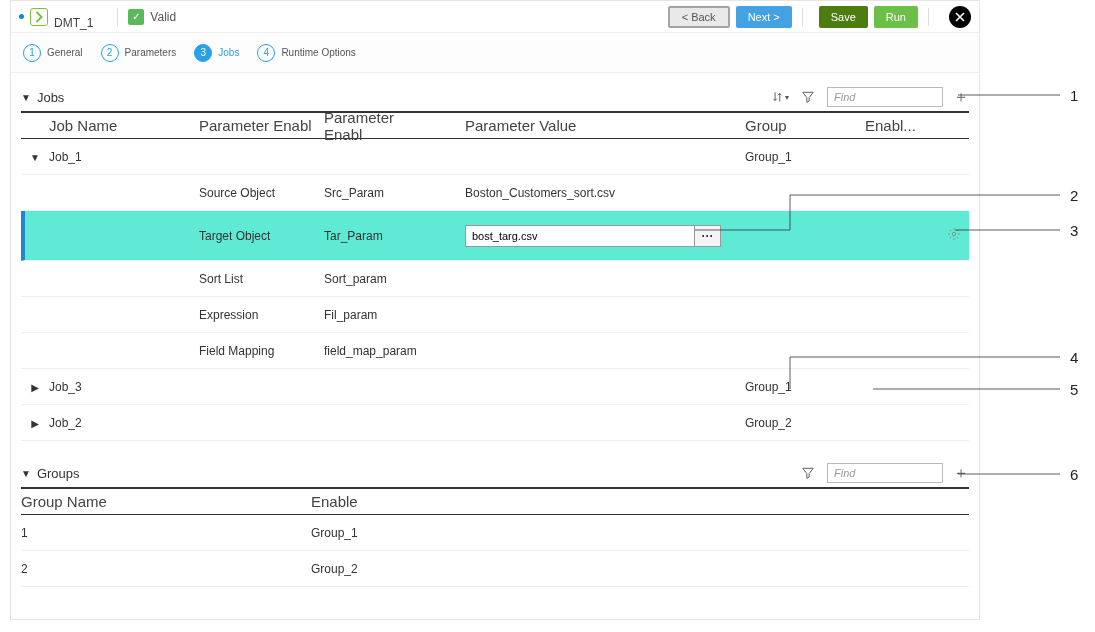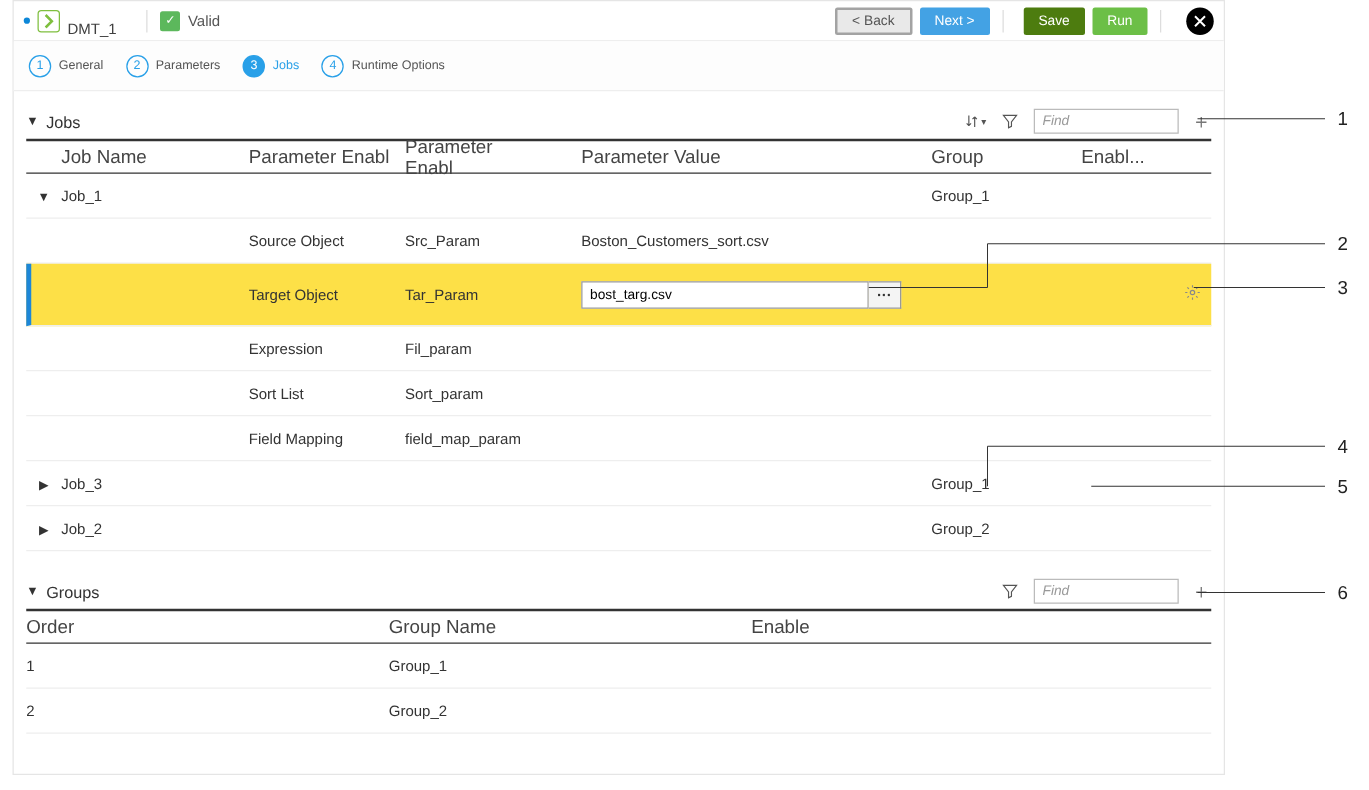--- a/index.html
+++ b/index.html
@@ -74,21 +74,21 @@
   .c-expand{width:28px;}
   .c-jobname{width:150px;}
   .c-ptype{width:125px;}
   .c-pname{width:110px;}
   .c-pval{width:280px;margin-left:31px;}
   .c-group{width:120px;}
   .c-enable{width:80px;}
 
   .row{display:flex;align-items:center;height:36px;border-bottom:1px solid #eee;}
   .row .tri{font-size:10px;color:#333;cursor:pointer;}
-  .row.selected{background:#fde047;height:50px;border-left:4px solid #1d87d8;}
+  .row.selected{background:#5eead4;height:50px;border-left:4px solid #1d87d8;}
   .gear{color:#888;cursor:pointer;}
 
   .toggle{position:relative;width:30px;height:16px;background:#29a0e8;border-radius:8px;cursor:pointer;}
   .toggle .knob{position:absolute;right:2px;top:2px;width:12px;height:12px;border-radius:50%;background:#fff;}
 
   .value-input{height:22px;border:1px solid #999;padding:0 6px;font-size:11px;width:230px;background:#fff;}
   .ell-btn{width:26px;height:22px;border:1px solid #999;border-left:none;background:#f4f4f4;display:flex;align-items:center;justify-content:center;font-weight:bold;cursor:pointer;}
 
   
   .g-order{width:290px;}
@@ -220,31 +220,31 @@
               <circle cx="12" cy="12" r="3" fill="none" stroke="#888" stroke-width="1.6"></circle>
               <path d="M12 2v3M12 19v3M2 12h3M19 12h3M5 5l2 2M17 17l2 2M19 5l-2 2M5 19l2-2" stroke="#888" stroke-width="1.6"></path>
             </svg>
         </span>
       </span>
     </div>
 
     <div class="row">
       <span class="c-expand"></span>
         <span class="c-jobname"></span>
-      <span class="c-ptype">Expression</span>
-      <span class="c-pname">Fil_param</span>
+      <span class="c-ptype">Sort List</span>
+      <span class="c-pname">Sort_param</span>
       <span class="c-pval"></span>
         <span class="c-group"></span>
         <span class="c-enable"></span>
     </div>
     <div class="row">
       <span class="c-expand"></span>
         <span class="c-jobname"></span>
-      <span class="c-ptype">Sort List</span>
-      <span class="c-pname">Sort_param</span>
+      <span class="c-ptype">Expression</span>
+      <span class="c-pname">Fil_param</span>
       <span class="c-pval"></span>
         <span class="c-group"></span>
         <span class="c-enable"></span>
     </div>
     <div class="row">
       <span class="c-expand"></span>
         <span class="c-jobname"></span>
       <span class="c-ptype">Field Mapping</span>
       <span class="c-pname">field_map_param</span>
       <span class="c-pval"></span>
@@ -280,21 +280,20 @@
           <svg width="14" height="14" viewBox="0 0 24 24">
               <path d="M3 4h18l-7 9v6l-4 2v-8z" fill="none" stroke="#555" stroke-width="1.6"></path>
             </svg>
         </span>
         <input class="find-input" placeholder="Find" style="">
         <span class="plus-icon">＋</span>
       </div>
     </div>
 
     <div class="tbl-head">
-      <span class="g-order">Order</span>
       <span class="g-name">Group Name</span>
       <span class="g-enable">Enable</span>
     </div>
     <div class="row">
       <span class="g-order">1</span>
       <span class="g-name">Group_1</span>
       <span class="g-enable"><span class="toggle"><span class="knob"></span></span></span>
     </div>
     <div class="row">
       <span class="g-order">2</span>

